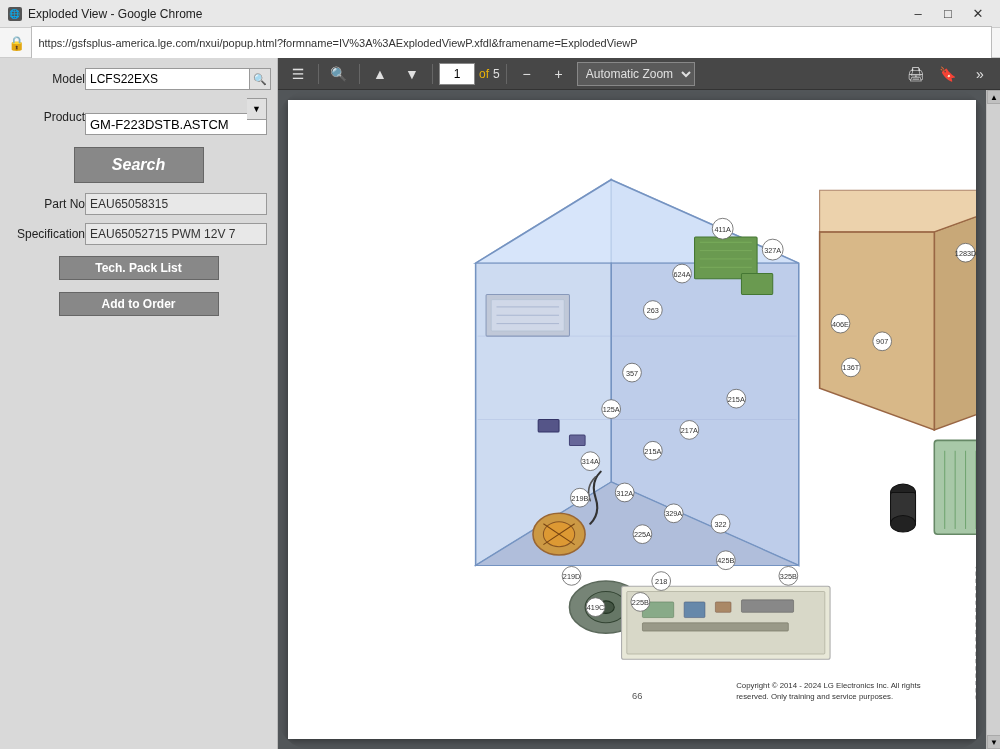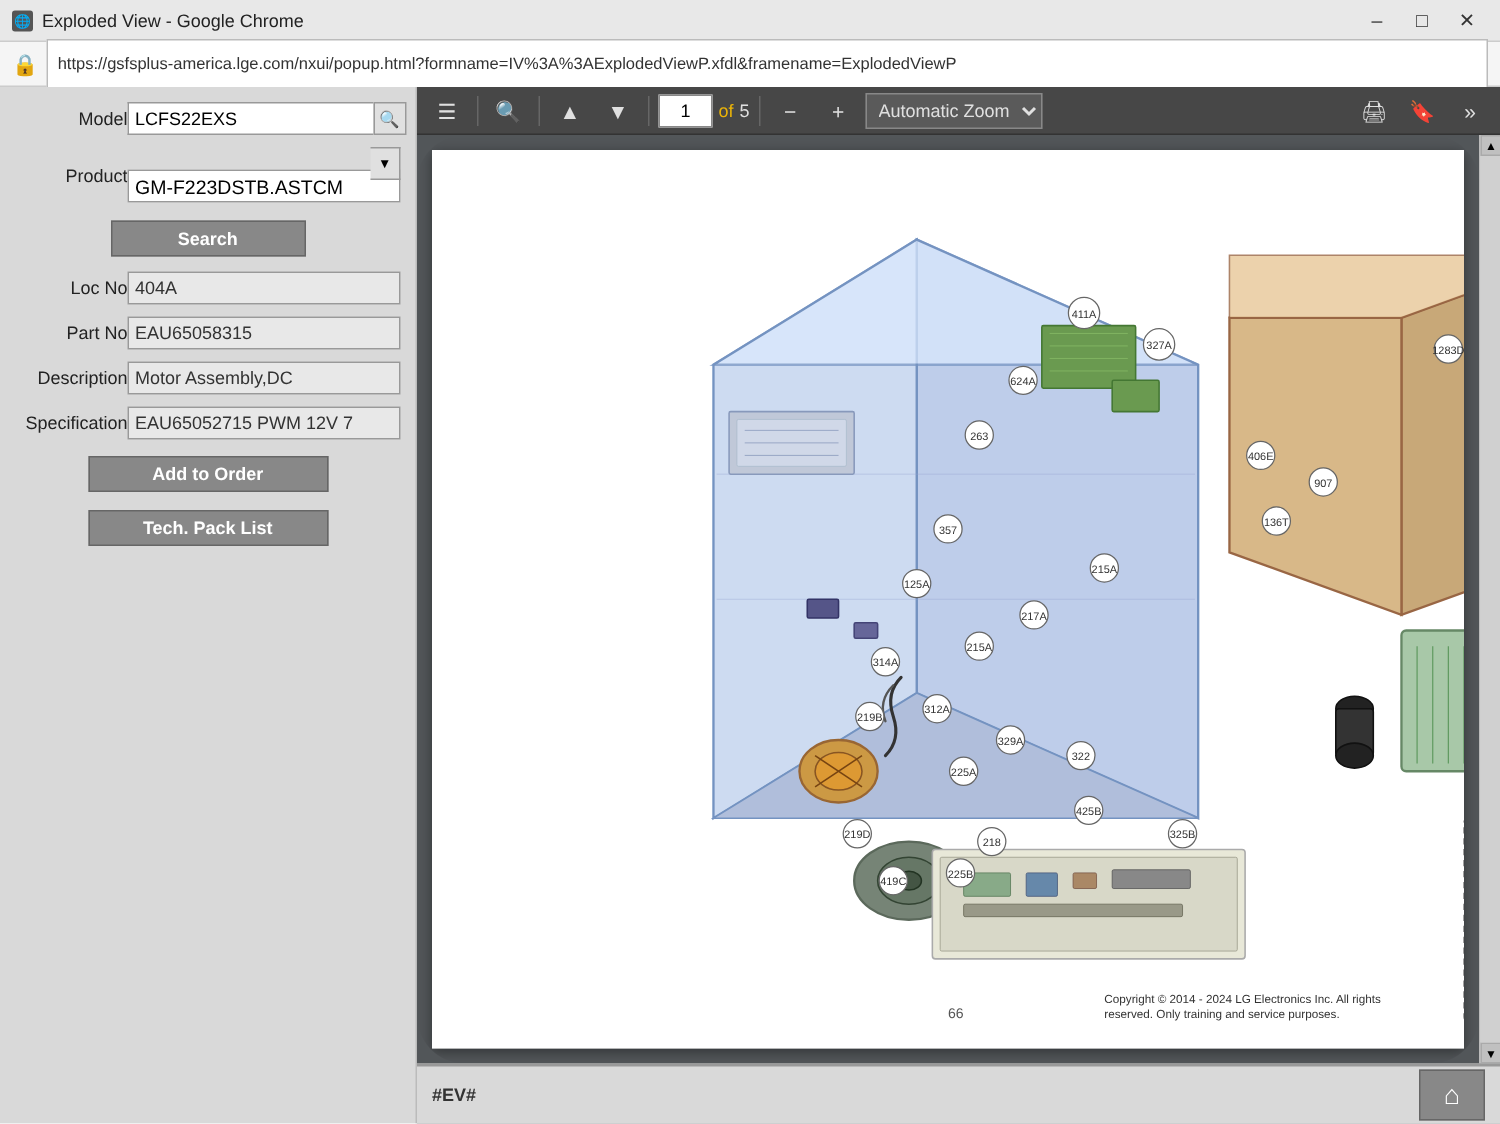--- a/index.html
+++ b/index.html
@@ -60,21 +60,21 @@
     .dropdown-arrow {
       position: absolute; right: 0; top: 0; width: 20px; height: 22px;
       background: #e0e0e0; border: 1px solid #999; border-left: none;
       display: flex; align-items: center; justify-content: center;
       pointer-events: none; font-size: 9px;
     }
 
     .search-btn {
       width: 130px; margin: 4px auto; display: block;
       background: #888; color: white; border: 1px solid #666;
-      height: 24px; cursor: pointer; font-size: 12px; font-weight: bold;
+      height: 36px; cursor: pointer; font-size: 16px; font-weight: bold; font-style: italic;
     }
 
     .form-value {
       flex: 1; height: 22px; border: 1px solid #999; padding: 0 4px;
       font-size: 12px; background: #e8e8e8; display: flex; align-items: center;
       color: #333;
     }
 
     .action-btn {
       width: 160px; margin: 3px auto; display: block;
@@ -187,43 +187,35 @@
       <div class="dropdown-wrapper">
         <select class="dropdown-input">
           <option>GM-F223DSTB.ASTCM</option>
         </select>
         <span class="dropdown-arrow">▼</span>
       </div>
     </div>
 
     <button class="search-btn">Search</button>
 
-    <div class="form-row">
-      <span class="form-label">Loc No</span>
-      <div class="form-value">404A</div>
-    </div>
 
     <div class="form-row">
       <span class="form-label">Part No</span>
       <div class="form-value">EAU65058315</div>
     </div>
 
-    <div class="form-row">
-      <span class="form-label">Description</span>
-      <div class="form-value">Motor Assembly,DC</div>
-    </div>
 
     <div class="form-row">
       <span class="form-label">Specification</span>
       <div class="form-value">EAU65052715 PWM 12V 7</div>
     </div>
 
+    <button class="action-btn">Tech. Pack List</button>
+
     <button class="action-btn">Add to Order</button>
-
-    <button class="action-btn">Tech. Pack List</button>
   </div>
 
   <div class="right-panel">
 
     <div class="pdf-toolbar">
 
       <button class="pdf-btn">☰</button>
       <div class="pdf-separator"></div>
 
       <button class="pdf-btn">🔍</button>
@@ -472,21 +464,15 @@
 
       <div class="scrollbar-right">
         <div class="scroll-up">▲</div>
         <div style="flex:1; background:#d0d0d0; position:relative; overflow:hidden;">
           <div class="scroll-thumb" style="width:10px; position:absolute; top:5px;"></div>
         </div>
         <div class="scroll-down">▼</div>
       </div>
     </div>
 
-    <div class="bottom-bar">
-      <span class="bottom-text">#EV#</span>
-      <button class="home-btn">
-        <span>⌂</span>
-      </button>
-    </div>
 
   </div>
 </div>
 
 </body></html>

